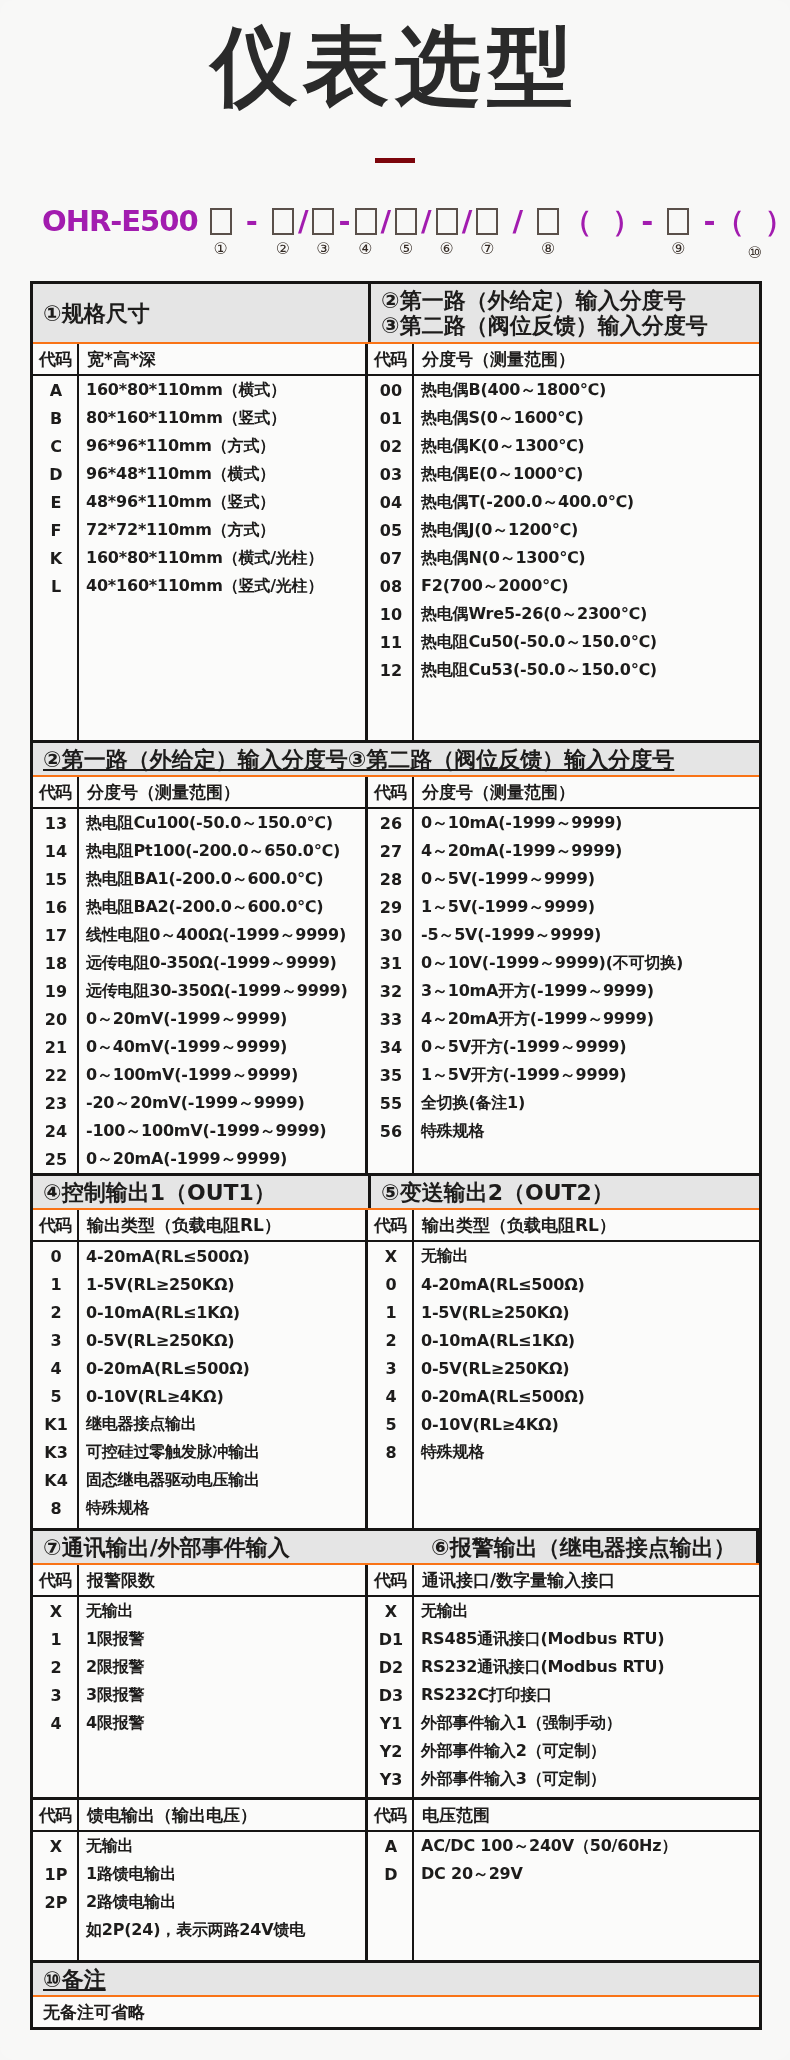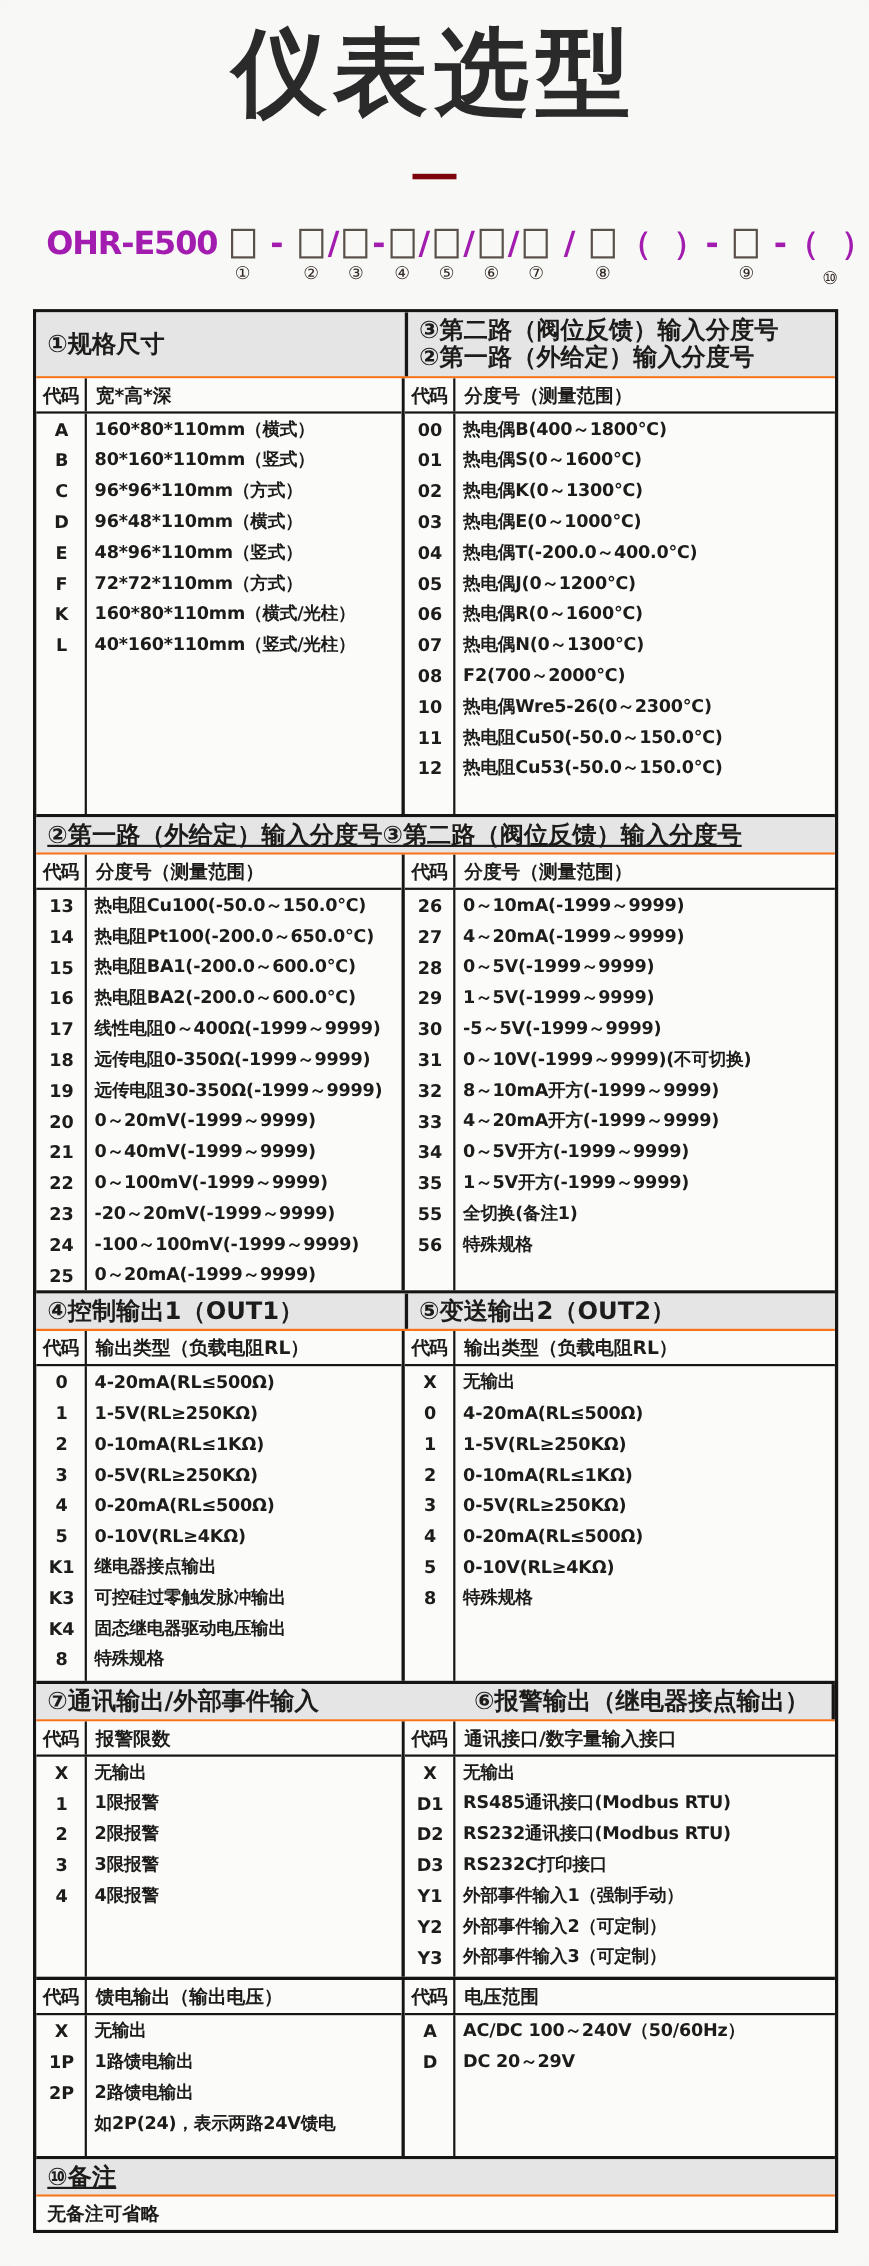--- a/index.html
+++ b/index.html
@@ -90,22 +90,22 @@
   <h1 class="title">仪表选型</h1>
   <div class="dash"></div>
 
   <div class="model-line"><div class="munit"><div class="mtext mprefix">OHR-E500</div><div class="mlabel"></div></div><div class="munit"><div class="mbox"></div><div class="mlabel">①</div></div><div class="munit"><div class="mtext"> - </div><div class="mlabel"></div></div><div class="munit"><div class="mbox"></div><div class="mlabel">②</div></div><div class="munit"><div class="mtext">/</div><div class="mlabel"></div></div><div class="munit"><div class="mbox"></div><div class="mlabel">③</div></div><div class="munit"><div class="mtext">-</div><div class="mlabel"></div></div><div class="munit"><div class="mbox"></div><div class="mlabel">④</div></div><div class="munit"><div class="mtext">/</div><div class="mlabel"></div></div><div class="munit"><div class="mbox"></div><div class="mlabel">⑤</div></div><div class="munit"><div class="mtext">/</div><div class="mlabel"></div></div><div class="munit"><div class="mbox"></div><div class="mlabel">⑥</div></div><div class="munit"><div class="mtext">/</div><div class="mlabel"></div></div><div class="munit"><div class="mbox"></div><div class="mlabel">⑦</div></div><div class="munit"><div class="mtext"> / </div><div class="mlabel"></div></div><div class="munit"><div class="mbox"></div><div class="mlabel">⑧</div></div><div class="munit"><div class="mtext">（  ）- </div><div class="mlabel"></div></div><div class="munit"><div class="mbox"></div><div class="mlabel">⑨</div></div><div class="munit"><div class="mtext"> -</div><div class="mlabel"></div></div><div class="munit"><div class="mtext">（  ）</div><div class="mlabel">⑩</div></div></div>
 
   <div class="tbl">
 
     <div class="shead tall">
       <div class="hcell hleft">①规格尺寸</div>
       <div class="hcell hright">
+        <div>②第一路（外给定）输入分度号</div>
         <div>③第二路（阀位反馈）输入分度号</div>
-        <div>②第一路（外给定）输入分度号</div>
       </div>
     </div>
     <div class="sec">
       <div class="half hl">
         <div class="subhead">
           <div class="sc">代码</div>
           <div class="sl">宽*高*深</div>
         </div>
         <div class="rows" style="min-height:364px">
             <div class="trow">
@@ -166,24 +166,20 @@
             </div>
             <div class="trow">
               <div class="tcode">04</div>
               <div class="tlabel">热电偶T(-200.0～400.0℃)</div>
             </div>
             <div class="trow">
               <div class="tcode">05</div>
               <div class="tlabel">热电偶J(0～1200℃)</div>
             </div>
             <div class="trow">
-              <div class="tcode">06</div>
-              <div class="tlabel">热电偶R(0～1600℃)</div>
-            </div>
-            <div class="trow">
               <div class="tcode">07</div>
               <div class="tlabel">热电偶N(0～1300℃)</div>
             </div>
             <div class="trow">
               <div class="tcode">08</div>
               <div class="tlabel">F2(700～2000℃)</div>
             </div>
             <div class="trow">
               <div class="tcode">10</div>
               <div class="tlabel">热电偶Wre5-26(0～2300℃)</div>
@@ -289,21 +285,21 @@
             <div class="trow">
               <div class="tcode">30</div>
               <div class="tlabel">-5～5V(-1999～9999)</div>
             </div>
             <div class="trow">
               <div class="tcode">31</div>
               <div class="tlabel">0～10V(-1999～9999)(不可切换)</div>
             </div>
             <div class="trow">
               <div class="tcode">32</div>
-              <div class="tlabel">8～10mA开方(-1999～9999)</div>
+              <div class="tlabel">3～10mA开方(-1999～9999)</div>
             </div>
             <div class="trow">
               <div class="tcode">33</div>
               <div class="tlabel">4～20mA开方(-1999～9999)</div>
             </div>
             <div class="trow">
               <div class="tcode">34</div>
               <div class="tlabel">0～5V开方(-1999～9999)</div>
             </div>
             <div class="trow">

